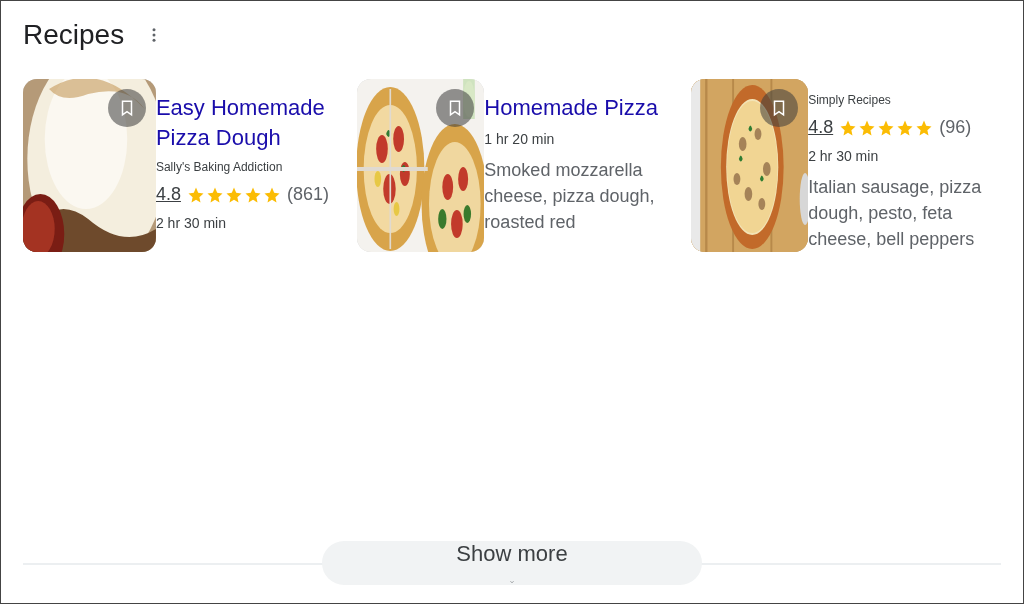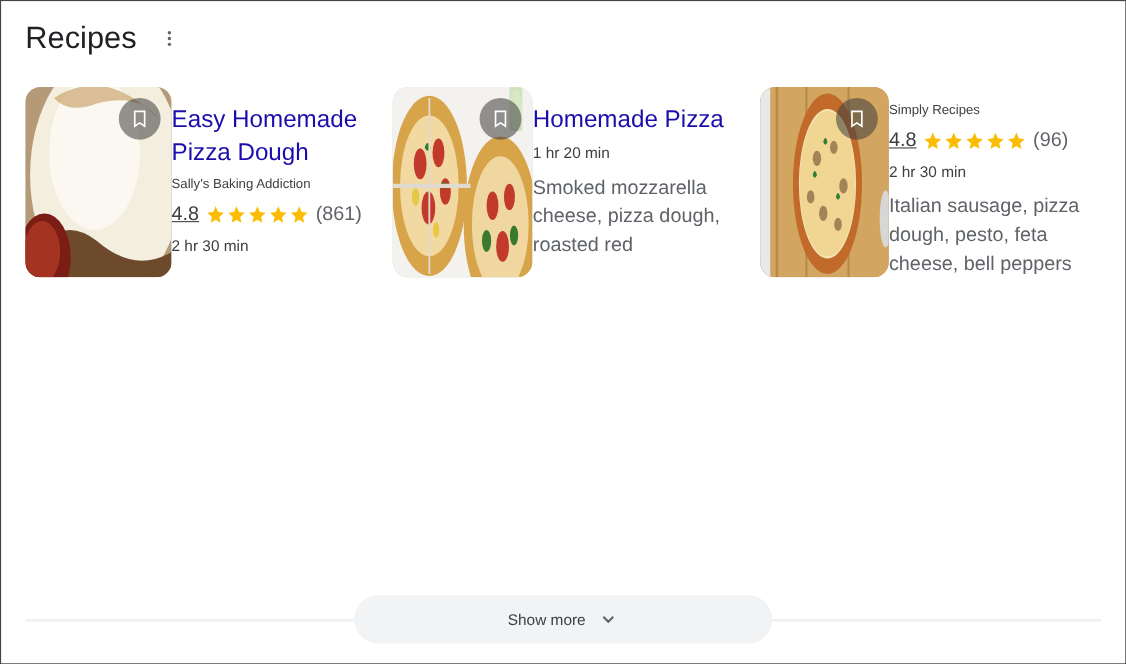--- a/index.html
+++ b/index.html
@@ -110,22 +110,23 @@
     bottom: 18px;
     width: 380px;
     height: 44px;
     background: #f1f3f4;
     border-radius: 22px;
     display: flex;
     align-items: center;
     justify-content: center;
     gap: 12px;
     cursor: pointer;
-    font-size: 14px;
+    font-size: 22px;
     color: #3c4043;
+    flex-direction: column;
   }
   .show-more svg { width: 18px; height: 18px; }
 </style>
 </head>
 <body>
 
 <div class="header-row">
   <h2 class="section-title">Recipes</h2>
   <div class="more-menu">
     <svg viewBox="0 0 24 24" width="18" height="18" fill="#5f6368">

